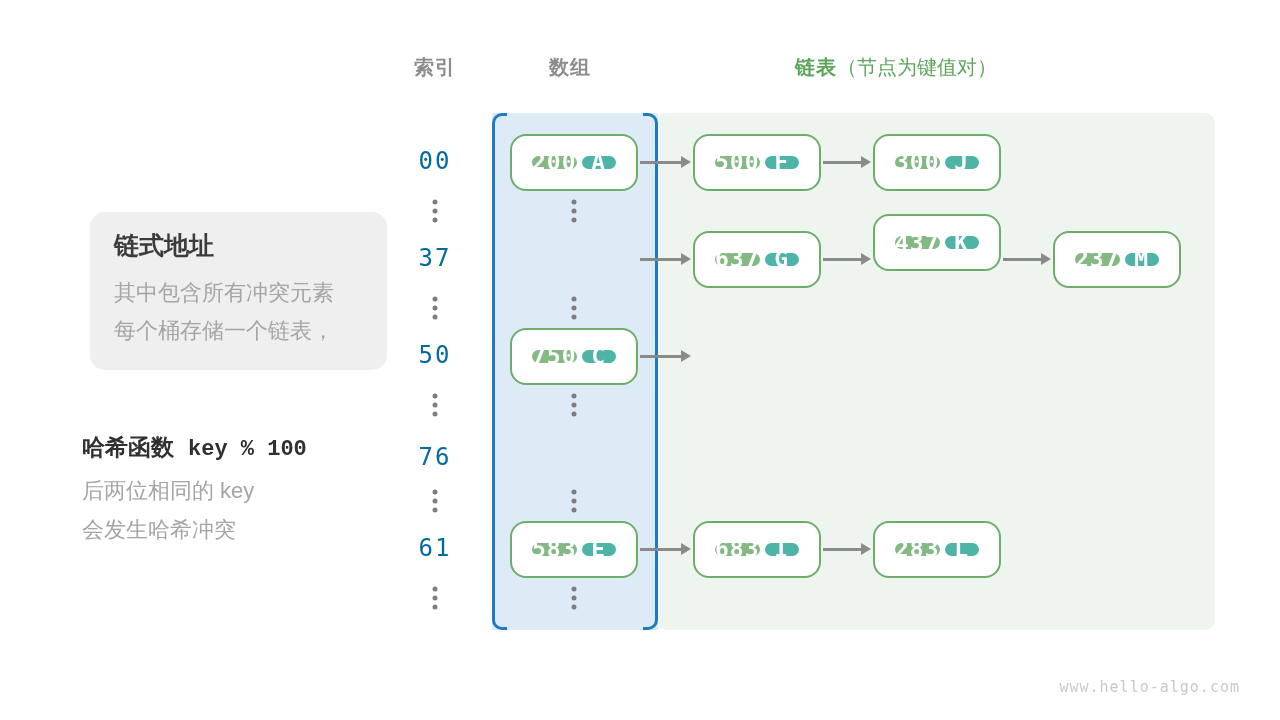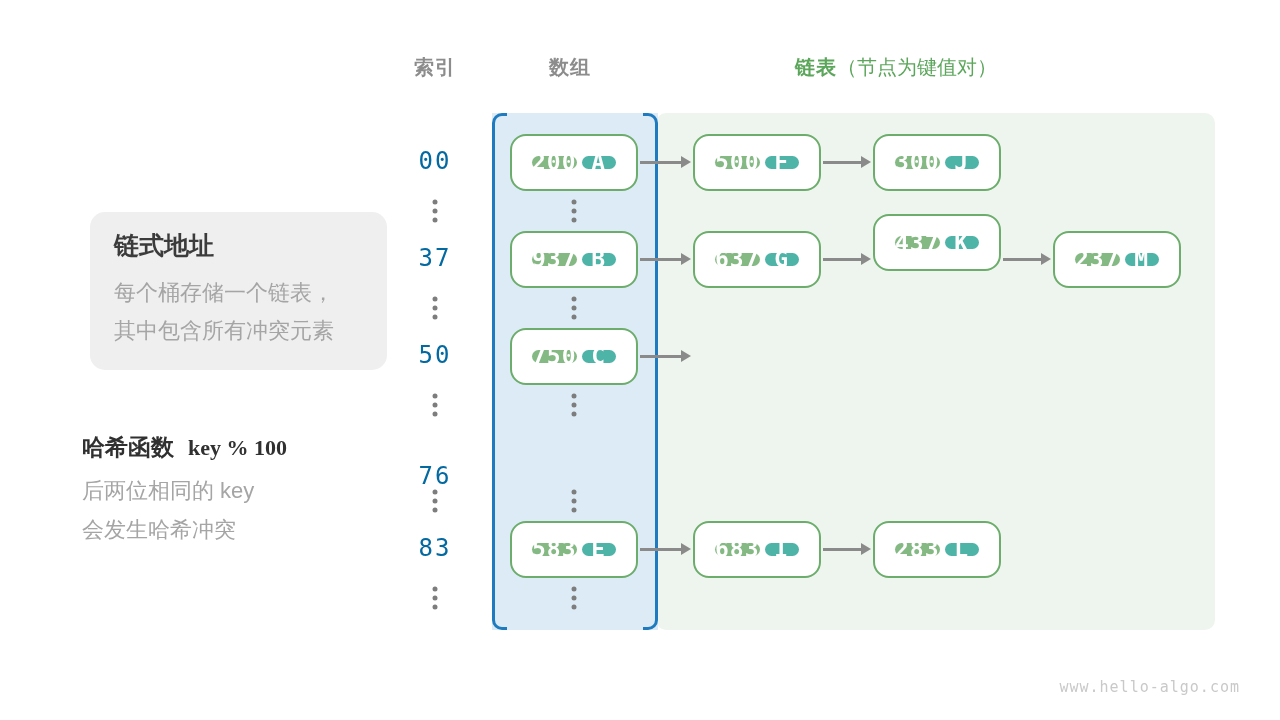--- a/index.html
+++ b/index.html
@@ -37,21 +37,21 @@
   .info-box{
     position:absolute;left:58px;top:212px;width:297px;height:158px;box-sizing:border-box;
     background:#efefef;border-radius:15px;padding:17px 24px;margin-left:32px;
   }
   .info-box .title{font-size:25px;font-weight:bold;color:#3b3b3b;margin-bottom:12px;}
   .info-box .line{font-size:22px;color:#a5a5a5;line-height:38px;}
 
   
   .hash-note{position:absolute;left:82px;top:432px;}
   .hash-note .head{font-size:23px;color:#303030;font-weight:bold;white-space:nowrap;}
-  .hash-note .code{font-family:Liberation Serif, serif;margin-left:14px;font-size:22px;}
+  .hash-note .code{font-family:Liberation Mono, monospace;margin-left:14px;font-size:22px;}
   .hash-note .line{font-size:22px;color:#a5a5a5;line-height:39px;white-space:nowrap;}
   .hash-note .gap{height:8px;}
 
   
   .idx{
     position:absolute;width:90px;text-align:center;transform:translateX(-50%);
     font-family:"DejaVu Sans Mono",monospace;font-size:24px;color:#0369a1;letter-spacing:2px;
   }
 
   
@@ -96,22 +96,22 @@
 <div class="bracket right"></div>
 
 <div class="col-header" style="left:435px;">索引</div>
 <div class="col-header" style="left:570px;font-family:Liberation Serif, serif;">数组</div>
 <div class="list-header">
   <span class="strong">链表</span><span class="note">（节点为键值对）</span>
 </div>
 
 <div class="info-box">
   <div class="title">链式地址</div>
+  <div class="line">其中包含所有冲突元素</div>
   <div class="line">每个桶存储一个链表，</div>
-  <div class="line">其中包含所有冲突元素</div>
 </div>
 
 <div class="hash-note">
   <div class="head">
     <span>哈希函数</span><span class="code">key % 100</span>
   </div>
   <div class="gap"></div>
   <div class="line">后两位相同的 key</div>
   <div class="line">会发生哈希冲突</div>
 </div>
@@ -136,24 +136,20 @@
       <div class="dot"></div>
       <div class="dot"></div>
       <div class="dot"></div>
     </div>
     <div class="dots" style="left: 574px; top: 210.5px;">
       <div class="dot"></div>
       <div class="dot"></div>
       <div class="dot"></div>
     </div>
     <div class="idx" style="left: 435px; top: 244px;">37</div>
-    <div class="node" style="left: 510px; top: 230.5px;">
-      <div class="cell key">937</div>
-      <div class="cell val">B</div>
-    </div>
     <div class="arrow" style="left: 640px; top: 252px; width: 51px;"></div>
     <div class="node" style="left: 693px; top: 230.5px;">
       <div class="cell key">637</div>
       <div class="cell val">G</div>
     </div>
     <div class="arrow" style="left: 823px; top: 252px; width: 48px;"></div>
     <div class="node" style="left: 873px; top: 214px;">
       <div class="cell key">437</div>
       <div class="cell val">K</div>
     </div>
@@ -181,32 +177,32 @@
     <div class="dots" style="left: 435px; top: 404.5px;">
       <div class="dot"></div>
       <div class="dot"></div>
       <div class="dot"></div>
     </div>
     <div class="dots" style="left: 574px; top: 404.5px;">
       <div class="dot"></div>
       <div class="dot"></div>
       <div class="dot"></div>
     </div>
-    <div class="idx" style="left: 435px; top: 462px;">76</div>
+    <div class="idx" style="left: 435px; top: 443px;">76</div>
     <div class="dots" style="left: 435px; top: 500.5px;">
       <div class="dot"></div>
       <div class="dot"></div>
       <div class="dot"></div>
     </div>
     <div class="dots" style="left: 574px; top: 500.5px;">
       <div class="dot"></div>
       <div class="dot"></div>
       <div class="dot"></div>
     </div>
-    <div class="idx" style="left: 435px; top: 534px;">83</div>
+    <div class="idx" style="left: 435px; top: 534px;">61</div>
     <div class="node" style="left: 510px; top: 520.5px;">
       <div class="cell key">583</div>
       <div class="cell val">E</div>
     </div>
     <div class="arrow" style="left: 640px; top: 542px; width: 51px;"></div>
     <div class="node" style="left: 693px; top: 520.5px;">
       <div class="cell key">683</div>
       <div class="cell val">I</div>
     </div>
     <div class="arrow" style="left: 823px; top: 542px; width: 48px;"></div>

